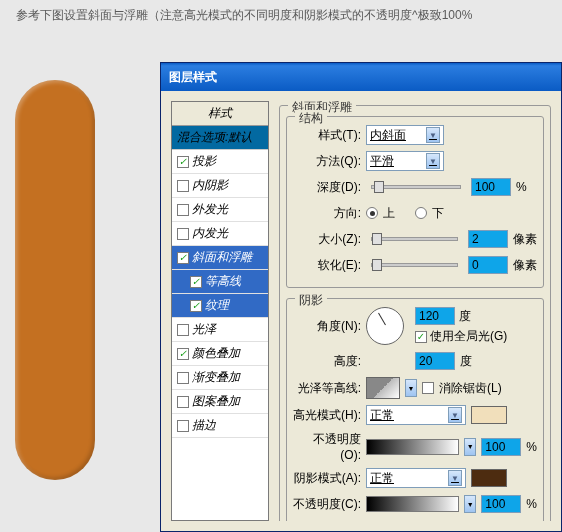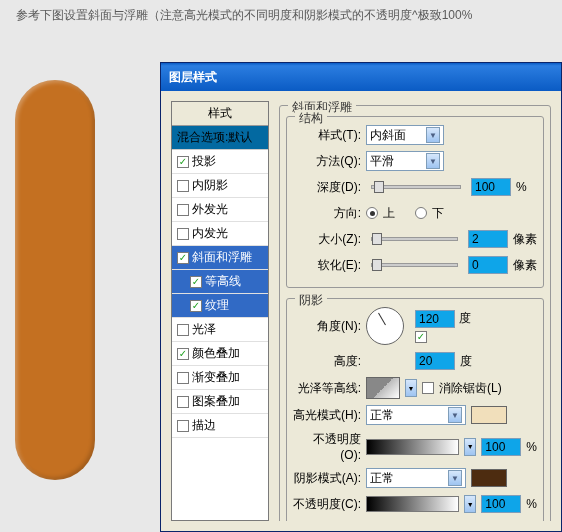--- a/index.html
+++ b/index.html
@@ -2,33 +2,33 @@
 <html><head>
 <meta charset="utf-8">
 <style>
 * { box-sizing: border-box; margin: 0; padding: 0; font-family: "SimSun", Arial, sans-serif; font-size: 12px; }
 body { background: #e8e8e8; width: 562px; height: 532px; position: relative; }
 .instruction { padding: 6px 16px; color: #5a5a5a; line-height: 1.5; background: #e8e8e8; }
 .canvas-preview { position: absolute; top: 80px; left: 15px; width: 80px; height: 400px; background: #c47021; border-radius: 40px; box-shadow: inset 2px 2px 4px rgba(255,255,255,0.3), inset -2px -2px 4px rgba(0,0,0,0.2); }
 .dialog { position: absolute; top: 62px; left: 160px; right: 0; bottom: 0; background: #ece9d8; border: 1px solid #0a246a; }
 .titlebar { height: 28px; background: linear-gradient(to bottom, #0a5bc4, #2b7de0 10%, #0a5bc4); color: #fff; font-weight: bold; padding: 6px 8px; }
 .dialog-body { display: flex; padding: 10px; gap: 10px; height: calc(100% - 28px); }
-.styles-panel { border: 1px solid #7a7a7a; background: #fff; width: 98px; flex-shrink: 0; }
+.styles-panel { border: 1px solid #7a7a7a; background: #fff; width: 98px; flex-shrink: 0; font-style: italic; }
 .styles-header { background: #ece9d8; border-bottom: 1px solid #999; padding: 3px 5px; text-align: center; }
 .styles-sub { background: #0369a1; border-bottom: 1px solid #ccc; padding: 3px 5px; }
 .style-item { padding: 3px 5px; border-bottom: 1px solid #e0e0e0; display: flex; align-items: center; gap: 3px; }
 .style-item.selected { background: #316ac5; color: #fff; }
 .style-item.sub { padding-left: 18px; }
 .checkbox { width: 12px; height: 12px; border: 1px solid #7a7a7a; background: #fff; display: inline-flex; align-items: center; justify-content: center; font-size: 10px; color: #21a121; flex-shrink: 0; }
 .right-panel { flex: 1; display: flex; flex-direction: column; gap: 8px; overflow: hidden; }
 .groupbox { border: 1px solid #999; border-radius: 3px; padding: 8px 6px 6px; position: relative; margin-top: 4px; }
 .groupbox-title { position: absolute; top: -7px; left: 8px; background: #ece9d8; padding: 0 4px; color: #333; }
 .row { display: flex; align-items: center; gap: 5px; margin-bottom: 6px; min-height: 20px; }
 .row-label { width: 68px; text-align: right; flex-shrink: 0; }
-.select { border: 1px solid #7f9db9; background: #fff; height: 20px; padding: 1px 3px; display: flex; align-items: center; justify-content: space-between; min-width: 60px; }
+.select { border: 1px solid #7f9db9; background: #fff; height: 20px; padding: 1px 3px; display: flex; align-items: center; justify-content: space-between; min-width: 60px; text-decoration: underline; }
 .select-arrow { width: 14px; height: 16px; background: linear-gradient(#d6e7fb,#9ec4f1); border: 1px solid #7f9db9; display: flex; align-items: center; justify-content: center; font-size: 8px; color: #4d6185; }
 .num-input { border: 1px solid #7f9db9; background: #0ea5e9; width: 40px; height: 18px; padding: 1px 3px; text-align: left; }
 .slider { flex: 1; height: 4px; background: #ccc; border: 1px solid #999; position: relative; margin: 0 5px; max-width: 90px; }
 .slider-thumb { position: absolute; top: -5px; width: 10px; height: 12px; background: #e0e0e0; border: 1px solid #666; }
 .radio { width: 12px; height: 12px; border: 1px solid #7a7a7a; border-radius: 50%; background: #fff; display: inline-flex; align-items: center; justify-content: center; }
 .radio.checked::after { content: ""; width: 5px; height: 5px; background: #333; border-radius: 50%; }
 .angle-widget { width: 38px; height: 38px; border: 1px solid #666; border-radius: 50%; background: #fff; position: relative; flex-shrink: 0; }
 .angle-widget::after { content: ""; position: absolute; width: 1px; height: 14px; background: #333; top: 3px; left: 50%; transform-origin: bottom center; transform: rotate(-30deg); }
 .gloss-swatch { width: 34px; height: 22px; border: 1px solid #666; background: linear-gradient(135deg, #888 0%, #888 50%, #bbb 50%, #fff 100%); }
 .small-arrow { width: 12px; height: 18px; border: 1px solid #7f9db9; background: linear-gradient(#d6e7fb,#9ec4f1); display: flex; align-items: center; justify-content: center; font-size: 7px; }
@@ -167,20 +167,21 @@
           <div class="row">
             <span class="row-label">角度(N):</span>
             <div class="angle-widget"></div>
             <div style="display:flex;flex-direction:column;gap:3px;margin-left:6px">
               <div style="display:flex;align-items:center;gap:4px">
                 <span class="num-input">120</span>
                 <span>度</span>
               </div>
               <div style="display:flex;align-items:center;gap:3px">
                 <span class="checkbox">✓</span>
+                <span>使用全局光(G)</span>
               </div>
             </div>
           </div>
 
           <div class="row">
             <span class="row-label">高度:</span>
             <span style="width:44px"></span>
             <span class="num-input">20</span>
             <span>度</span>
           </div>

